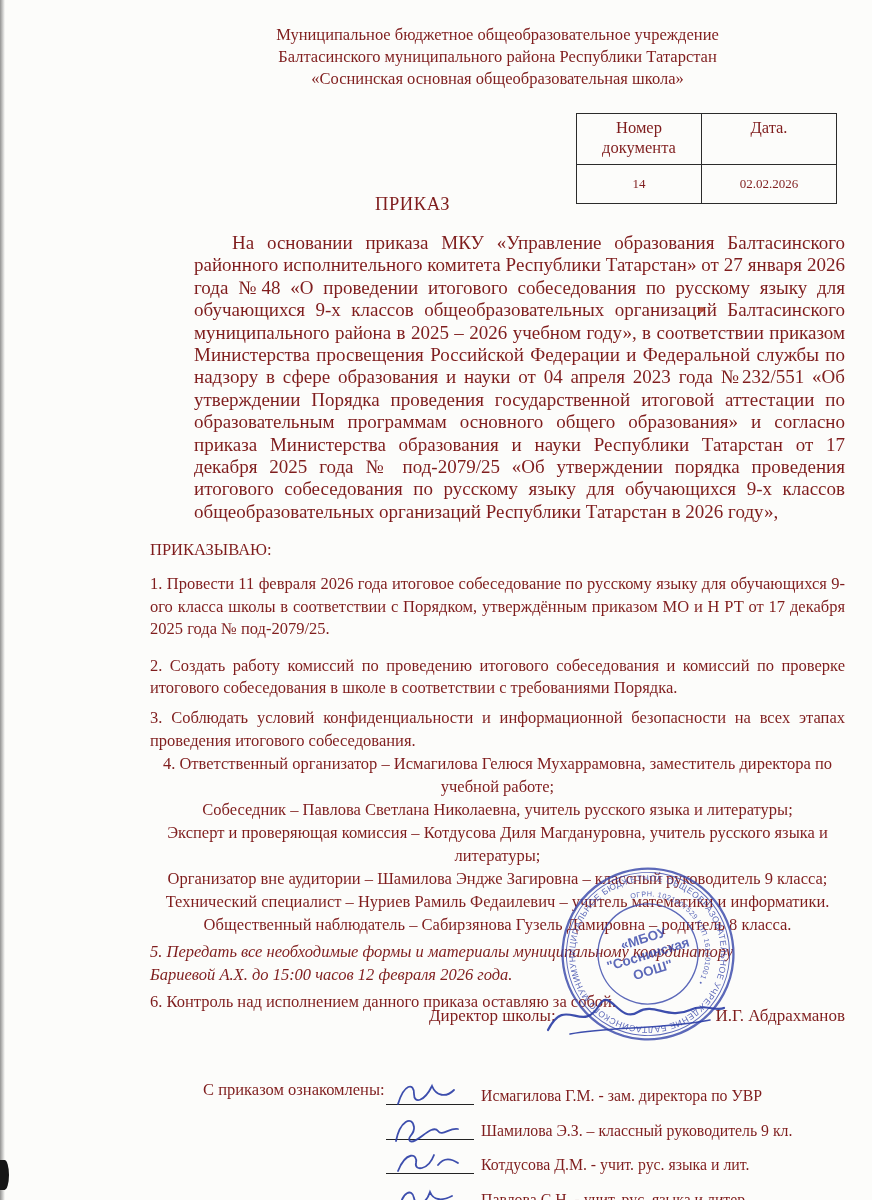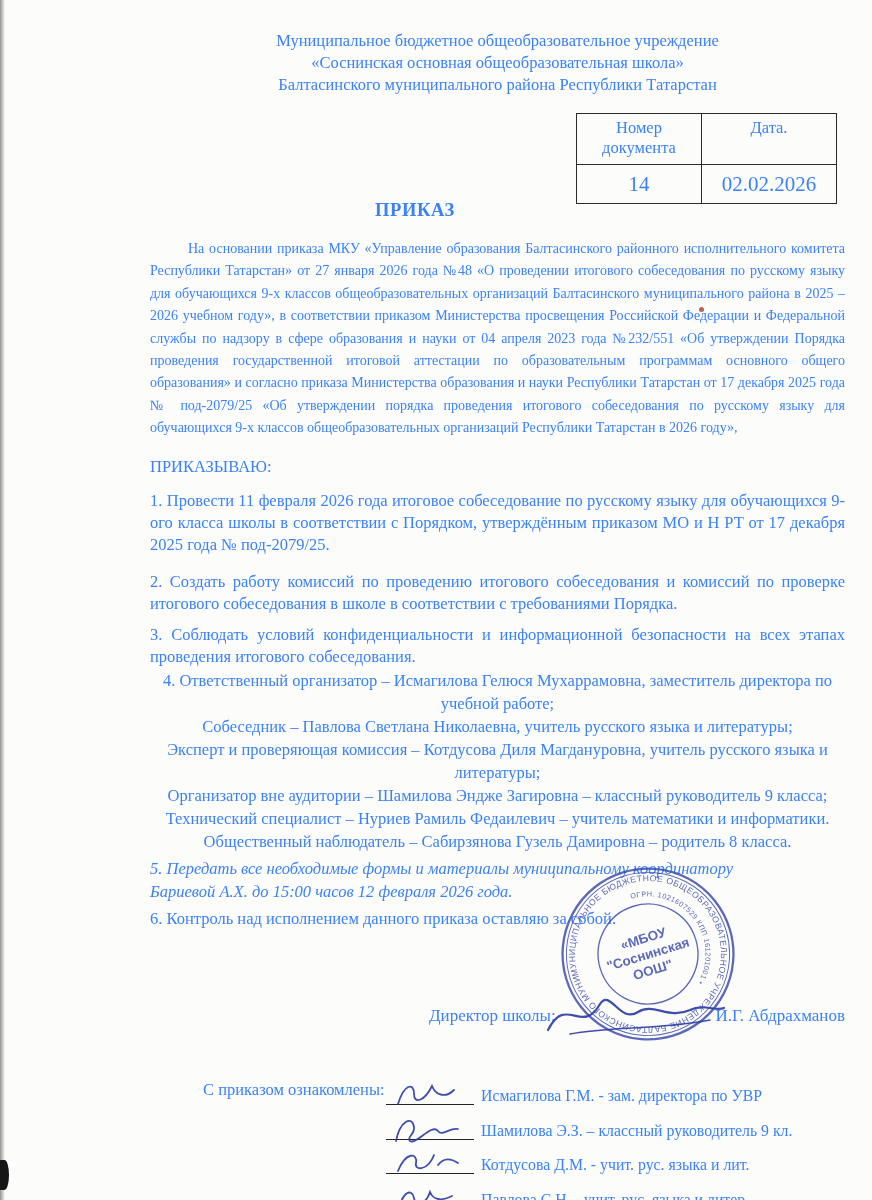--- a/index.html
+++ b/index.html
@@ -2,23 +2,23 @@
 <html><head>
 <meta charset="utf-8">
 <style>
   html,body { margin:0; padding:0; background:#e8e8e6; }
   .page {
     position:relative;
     width:872px; height:1200px;
     margin:0 auto;
     background:#fcfcfa;
     font-family:"Liberation Serif", serif;
-    color:#3b82f6;
+    color:#7f1d1d;
     box-sizing:border-box;
-    padding:30px 27px 0 150px;
+    padding:24px 27px 0 150px;
     overflow:hidden;
   }
   
   .edge-left { position:absolute; left:0; top:0; width:5px; height:100%;
     background:linear-gradient(90deg, rgba(60,60,60,.55), rgba(60,60,60,0)); pointer-events:none; }
   .corner-mark { position:absolute; left:0; bottom:10px; width:9px; height:30px;
     background:#161616; border-radius:0 70% 70% 0; }
   .speck { position:absolute; left:699px; top:307px; width:5px; height:5px;
     background:#b5442f; border-radius:50%; opacity:.85; }
 
@@ -27,30 +27,30 @@
   table.doc-table {
     position:absolute; top:113px; left:576px;
     border-collapse:collapse; font-size:16.5px; text-align:center;
     background:#fcfcfa;
   }
   table.doc-table th, table.doc-table td {
     border:1px solid #2b2b2b; font-weight:normal; padding:2px 6px;
   }
   table.doc-table th { width:112px; height:44px; vertical-align:top; padding-top:4px; }
   table.doc-table th + th { width:122px; }
-  table.doc-table td { height:34px; font-size:21px; }
+  table.doc-table td { height:34px; font-size:13px; }
 
   .title { margin:104px 0 0 225px; width:fit-content;
-    font-size:18.5px; font-weight:bold; letter-spacing:.6px;text-align:center; }
+    font-size:18.5px; font-weight:normal; letter-spacing:.6px;text-align:center; }
 
   p { margin:0; }
   .subject { margin-top:13px; font-weight:bold; text-align:justify;
     text-indent:38px; font-size:16.5px; line-height:23px; }
   .preamble { margin-top:17px; text-align:justify; text-indent:38px;
-    font-size:14px; line-height:22.4px; }
+    font-size:19px; line-height:22.4px;margin-left:44px; }
   .orderword { margin-top:15px; font-size:16.5px; line-height:23px; }
   .item { margin-top:12px; text-align:justify; font-size:16.5px; line-height:22.4px; }
   .item.i2 { margin-top:14px; }
   .item.i3 { margin-top:8px; }
   .item.multiline { margin-top:0; white-space:pre-line; text-align:center; line-height:23px; }
   .item.i5 { margin-top:4px; white-space:pre-line; text-align:left; line-height:23px;font-style:italic; }
   .item.i6 { margin-top:5px; }
 
   .director-row { position:absolute; left:166px; right:27px; top:1006px;
     display:flex; align-items:flex-end; font-size:17px; }
@@ -75,22 +75,22 @@
 <body>
 
 <div class="page">
 
   <div class="edge-left"></div>
   <div class="corner-mark"></div>
   <div class="speck"></div>
 
   <div class="header">
     <div>Муниципальное бюджетное общеобразовательное учреждение</div>
+    <div>Балтасинского муниципального района Республики Татарстан</div>
     <div>«Соснинская основная общеобразовательная школа»</div>
-    <div>Балтасинского муниципального района Республики Татарстан</div>
   </div>
 
   <table class="doc-table">
     <tbody>
         <tr>
       <th>Номер документа</th>
       <th>Дата.</th>
     </tr>
     <tr>
       <td>14</td>

